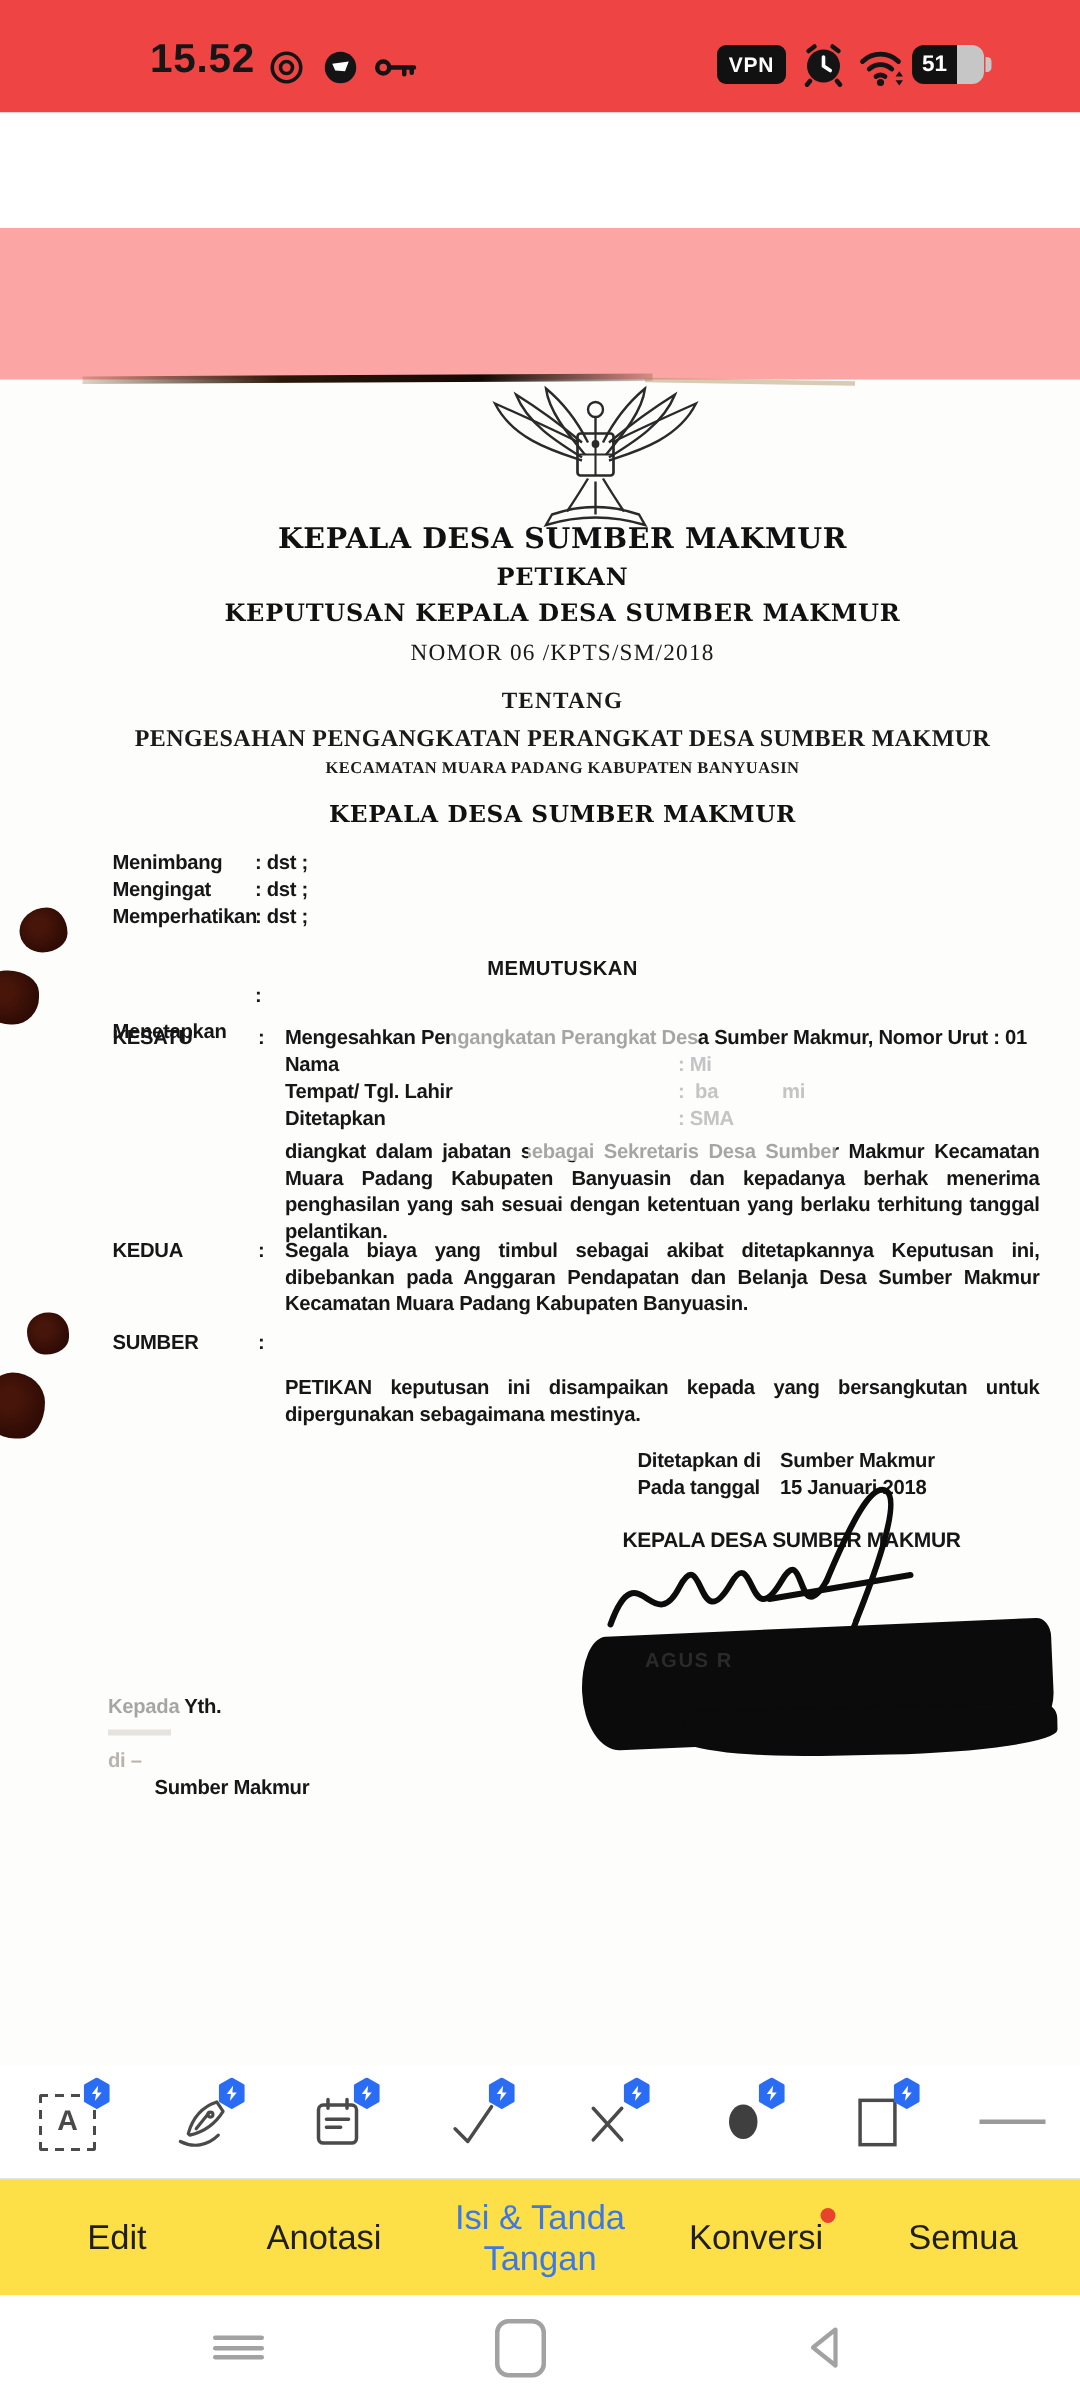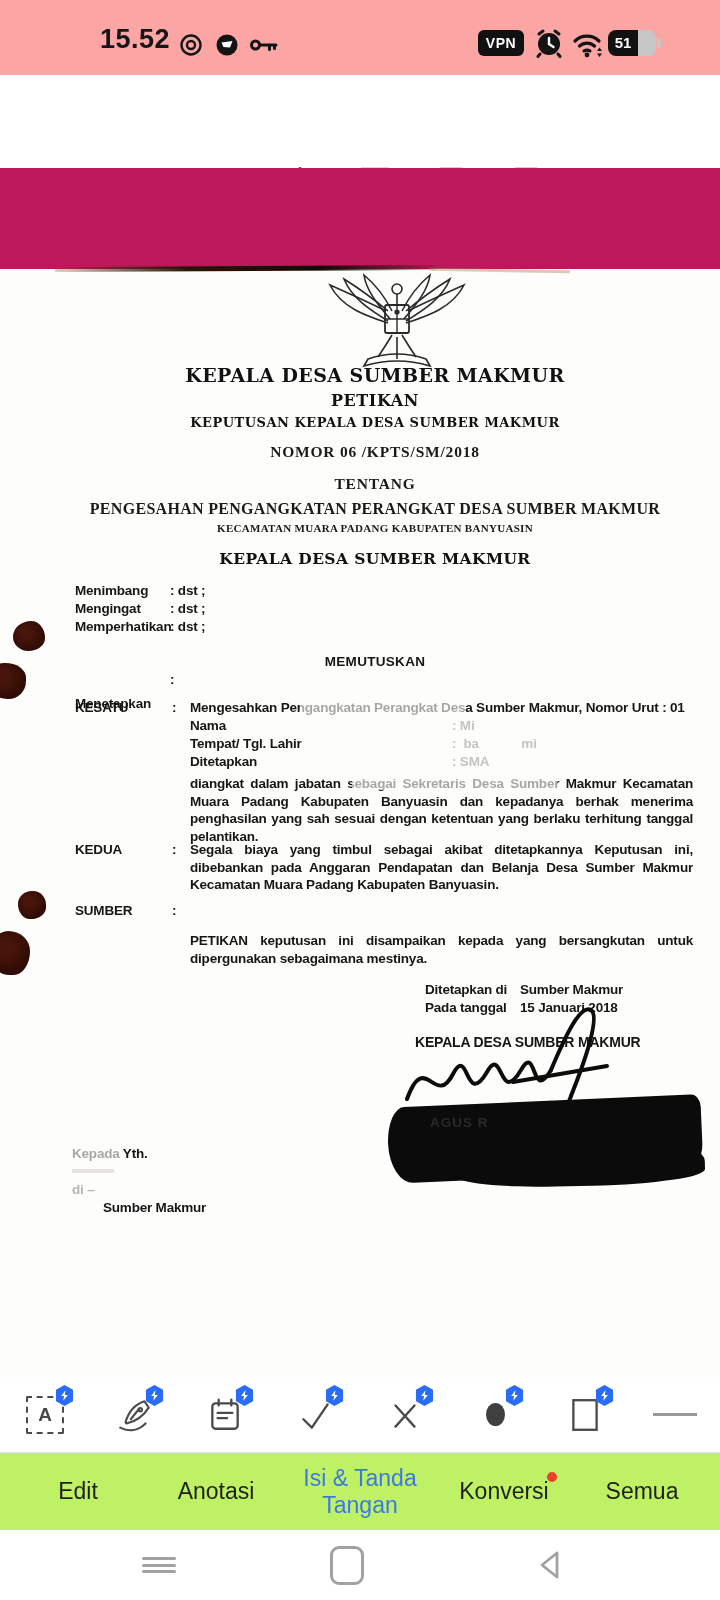--- a/index.html
+++ b/index.html
@@ -1,60 +1,60 @@
 <!DOCTYPE html>
 <html><head>
 <meta charset="utf-8">
 <style>
   html,body{margin:0;padding:0;background:#fff;}
   #screen{position:relative;width:720px;height:1600px;overflow:hidden;background:#fff;
           font-family:"Liberation Sans",sans-serif;}
   .abs{position:absolute;}
 
   
-  #status-bar{left:0;top:0;width:720px;height:75px;background:#fca5a5;}
+  #status-bar{left:0;top:0;width:720px;height:75px;background:#ef4444;}
   .time{left:100px;top:24px;font-size:27px;font-weight:700;color:#161616;letter-spacing:.5px;}
   .sicon{top:32px;}
   #vpn-badge{left:478px;top:30px;width:46px;height:26px;background:#111;border-radius:6px;
              color:#fff;font-size:14px;font-weight:700;text-align:center;line-height:26px;letter-spacing:.5px;}
   #battery{left:608px;top:30px;width:48px;height:26px;border-radius:8px;overflow:hidden;display:flex;}
   #battery .fill{width:30px;background:#111;color:#fff;font-size:15px;font-weight:700;
                  text-align:center;line-height:26px;}
   #battery .empty{flex:1;background:#c6c6c6;}
   #battery-nub{left:657px;top:38px;width:4px;height:10px;background:#c6c6c6;border-radius:0 3px 3px 0;}
 
   
   #app-toolbar{left:0;top:75px;width:720px;height:77px;background:#fff;}
   .tbtn{position:absolute;top:90px;width:40px;height:40px;display:flex;align-items:center;justify-content:center;}
   .pgnum{position:absolute;left:0;top:0;width:100%;height:100%;display:flex;align-items:center;
          justify-content:center;font-size:17px;font-weight:700;color:#3f3f3f;}
 
   
-  #doc-canvas{left:0;top:168px;width:720px;height:1225px;background:#be185d;}
+  #doc-canvas{left:0;top:152px;width:720px;height:1225px;background:#fca5a5;}
   #page{left:0;top:101px;width:720px;height:1176px;background:#fdfdfc;}
   .doc{color:#161616;font-weight:700;font-size:13.5px;line-height:17.5px;letter-spacing:-.2px;}
   .slab{font-family:"DejaVu Serif",serif;font-weight:700;color:#111;}
   .serif{font-family:"Liberation Serif",serif;color:#1a1a1a;}
   .centered{left:0;width:720px;text-align:center;padding-left:30px;box-sizing:border-box;}
   .just{text-align:justify;}
   .fade{color:#c4c4c4;}
   .blot{background:radial-gradient(circle at 40% 40%,#47150a 20%,#2e0b04 70%);}
   .wash{background:rgba(253,253,252,.62);}
 
   
   #tools-row{left:0;top:1377px;width:720px;height:75px;background:#fff;display:flex;}
   .tool{position:relative;width:90px;height:75px;display:flex;align-items:center;justify-content:center;}
   .badge{position:absolute;top:8px;right:16px;width:19px;height:21px;}
   .abox{width:34px;height:34px;border:2.5px dashed #4a4a4a;border-radius:2px;display:flex;
         align-items:center;justify-content:center;font-size:19px;font-weight:700;color:#4a4a4a;}
   .dotshape{width:19px;height:23px;border-radius:50%;background:#3f3f3f;}
   .lineshape{width:44px;height:3px;background:#9a9a9a;}
 
   
-  #tabs-row{left:0;top:1452px;width:720px;height:78px;background:#bef264;border-top:1px solid #e3e3e3;
+  #tabs-row{left:0;top:1452px;width:720px;height:78px;background:#fde047;border-top:1px solid #e3e3e3;
             display:flex;align-items:center;padding:0 9px;box-sizing:border-box;}
   .tab{flex:1;text-align:center;font-size:23px;color:#1f1f1f;position:relative;line-height:27px;}
   .tab.active{color:#3d79e6;}
   .reddot{position:absolute;top:-6px;right:16px;width:10px;height:10px;border-radius:50%;background:#e8432c;}
 
   
   #nav-bar{left:0;top:1530px;width:720px;height:70px;background:#fff;display:flex;
            align-items:center;justify-content:space-evenly;}
   .nav{width:60px;height:40px;display:flex;align-items:center;justify-content:center;}
   .burger div{width:34px;height:3px;background:#a2a2a2;border-radius:2px;margin:3.5px 0;}
@@ -183,22 +183,22 @@
         </g>
         <circle cx="75" cy="18" r="5" fill="none" stroke="#2a2a2a" stroke-width="1.6"></circle>
         <path d="M75 23 L75 34" stroke="#2a2a2a" stroke-width="1.6"></path>
         <rect x="63" y="34" width="24" height="28" rx="2" fill="none" stroke="#2a2a2a" stroke-width="1.8"></rect>
         <path d="M75 34 V62 M63 48 H87" stroke="#2a2a2a" stroke-width="1.4"></path>
         <circle cx="75" cy="41" r="2.6" fill="#2a2a2a"></circle>
       </svg>
 
       <div class="abs centered slab" style="top:95px;font-size:19px;letter-spacing:.4px;">KEPALA DESA SUMBER MAKMUR</div>
       <div class="abs centered slab" style="top:122px;font-size:16px;letter-spacing:.6px;">PETIKAN</div>
-      <div class="abs centered slab" style="top:146px;font-size:13px;letter-spacing:.5px;">KEPUTUSAN KEPALA DESA SUMBER MAKMUR</div>
-      <div class="abs centered serif" style="top:174px;font-size:15.5px;letter-spacing:.8px;font-weight:700;">NOMOR  06 /KPTS/SM/2018</div>
+      <div class="abs centered slab" style="top:146px;font-size:16px;letter-spacing:.5px;">KEPUTUSAN KEPALA DESA SUMBER MAKMUR</div>
+      <div class="abs centered serif" style="top:174px;font-size:15.5px;letter-spacing:.8px;font-weight:400;">NOMOR  06 /KPTS/SM/2018</div>
       <div class="abs centered serif" style="top:206px;font-size:15.5px;letter-spacing:.8px;font-weight:600;">TENTANG</div>
       <div class="abs centered serif" style="top:231px;font-size:16px;letter-spacing:.3px;font-weight:600;">PENGESAHAN PENGANGKATAN PERANGKAT DESA SUMBER MAKMUR</div>
       <div class="abs centered serif" style="top:253px;font-size:11px;letter-spacing:.3px;font-weight:600;">KECAMATAN MUARA PADANG KABUPATEN BANYUASIN</div>
       <div class="abs centered slab" style="top:280px;font-size:15.5px;letter-spacing:.4px;">KEPALA DESA SUMBER MAKMUR</div>
 
       <div class="abs doc" style="left:75px;top:313px;">Menimbang</div>
       <div class="abs doc" style="left:170px;top:313px;">: dst ;</div>
       <div class="abs doc" style="left:75px;top:331px;">Mengingat</div>
       <div class="abs doc" style="left:170px;top:331px;">: dst ;</div>
       <div class="abs doc" style="left:75px;top:349px;">Memperhatikan</div>

